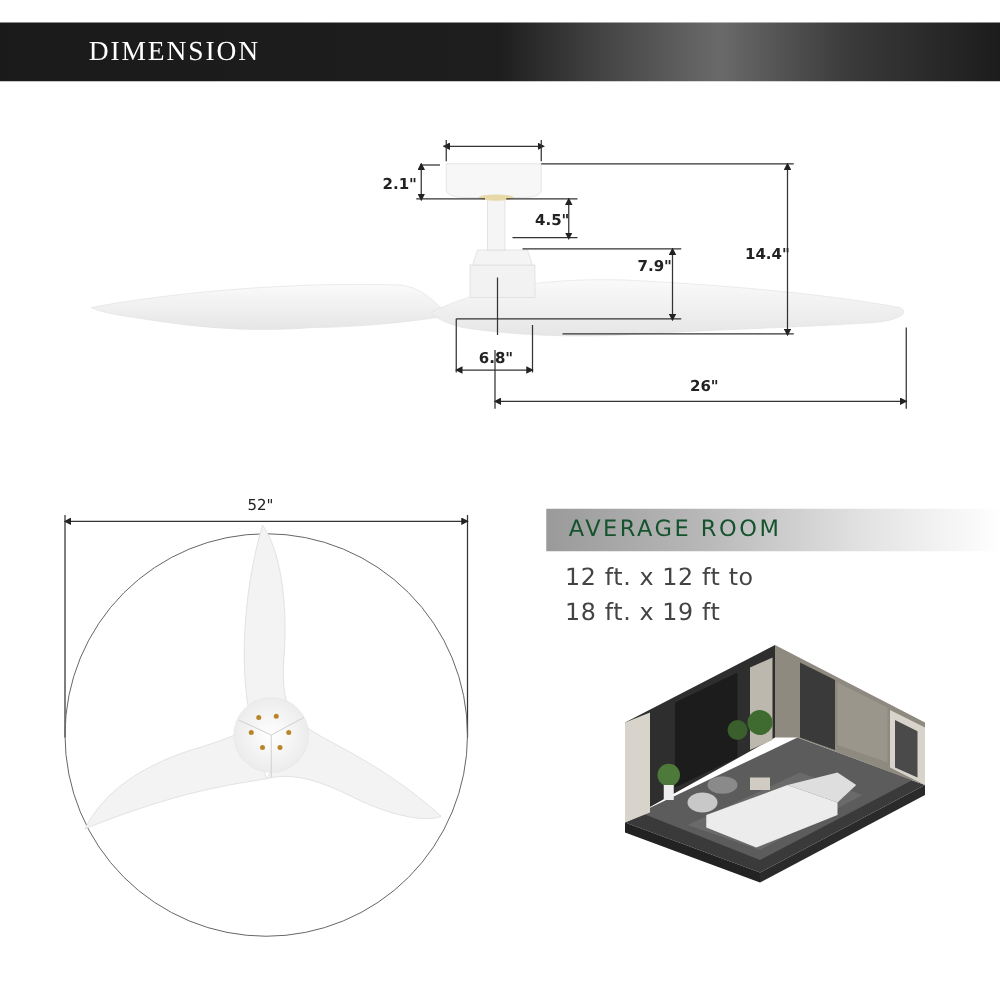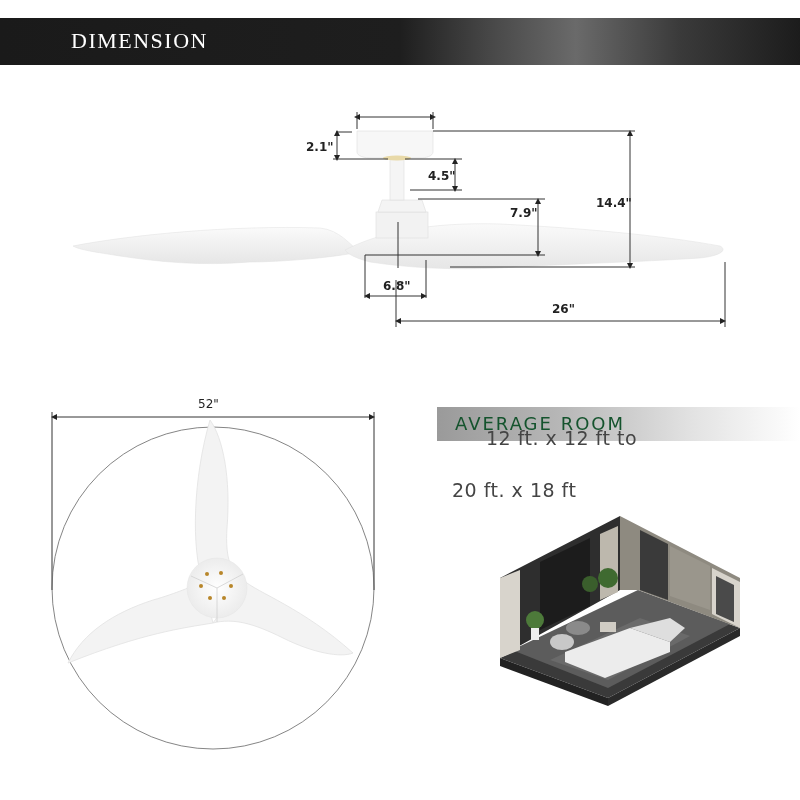--- a/index.html
+++ b/index.html
@@ -16,21 +16,21 @@
   .room-banner {
     position: absolute; left: 437px; top: 407px; width: 363px; height: 34px;
     background: linear-gradient(90deg, #9a9a9a 0%, #b8b8b8 35%, #e2e2e2 70%, #ffffff 100%);
   }
   .room-banner-label {
     position: absolute; left: 455px; top: 413px; color: #14532d; font-size: 18px; letter-spacing: 2px;
   }
   .room-line {
     position: absolute; left: 452px; color: #444444; font-size: 19px; letter-spacing: 0.5px;
   }
-  .room-line-1 { top: 427px; margin-left: 34px; }
+  .room-line-1 { top: 451px; }
   .room-line-2 { top: 479px; }
 </style>
 </head>
 <body>
 
 <div class="header-bar"></div>
 <div class="header-title">DIMENSION</div>
 
 <svg width="800" height="400" style="position:absolute;left:0;top:0;">
   <defs>
@@ -135,21 +135,21 @@
       <circle cx="-12" cy="-2" r="2"></circle>
       <circle cx="-3" cy="10" r="2"></circle>
       <circle cx="11" cy="10" r="2"></circle>
     </g>
   </g>
 </svg>
 
 <div class="room-banner"></div>
 <div class="room-banner-label">AVERAGE ROOM</div>
 <div class="room-line room-line-1">12 ft. x 12 ft to</div>
-<div class="room-line room-line-2">20 ft. x 18 ft</div>
+<div class="room-line room-line-2">18 ft. x 19 ft</div>
 
 <svg width="270" height="200" style="position:absolute;left:490px;top:510px;">
 
   <polygon points="10,148 118,188 250,118 150,82" fill="#3a3a3a"></polygon>
   <polygon points="10,148 118,188 118,196 10,156" fill="#222"></polygon>
   <polygon points="118,188 250,118 250,126 118,196" fill="#2a2a2a"></polygon>
 
   <polygon points="22,140 118,178 240,114 148,80" fill="#5c5c5c"></polygon>
   <polygon points="60,150 118,170 200,126 150,108" fill="#6a6a6a"></polygon>
 

